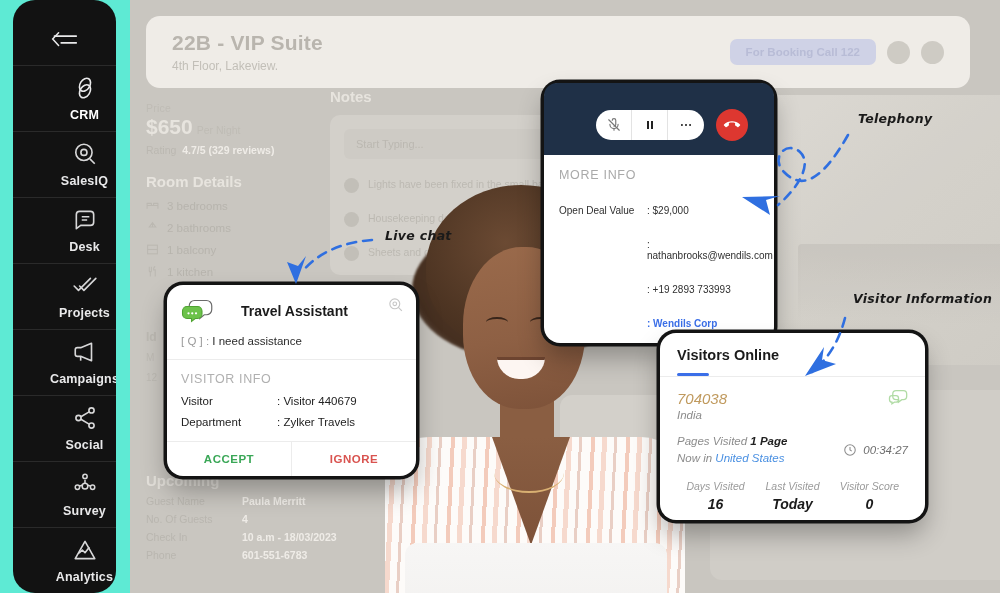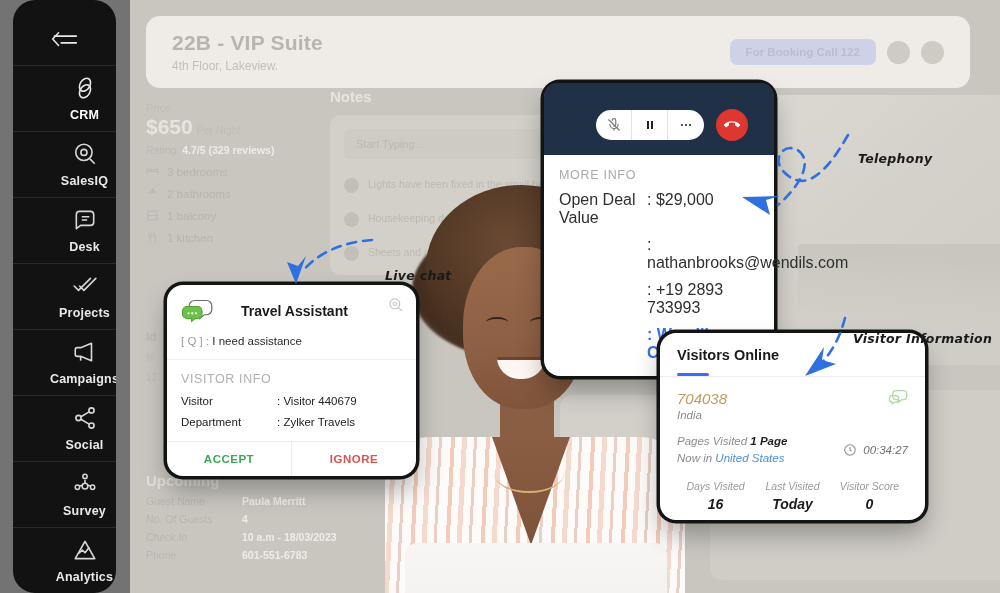--- a/index.html
+++ b/index.html
@@ -2,21 +2,21 @@
 <html><head>
 <meta charset="utf-8">
 <style>
   * { box-sizing: border-box; margin: 0; padding: 0; }
   html, body {
     width: 1000px; height: 593px;
     overflow: hidden;
     font-family: "Liberation Sans", sans-serif;
     background: #f2f0ec;
   }
-  #root { position: relative; width: 1000px; height: 593px; overflow: hidden; background: #737373; }
+  #root { position: relative; width: 1000px; height: 593px; overflow: hidden; background: #5eead4; }
 
   
   .sidebar {
     position: absolute; left: 13px; top: 0; width: 103px; height: 593px;
     background: #121212; border-radius: 22px;
     display: flex; flex-direction: column; align-items: center;
     padding-top: 14px; z-index: 40; overflow: hidden;
   }
   .collapse-row { height: 52px; display:flex; align-items:center; justify-content:center; width: 100%; }
   .nav-item {
@@ -136,21 +136,21 @@
     background: #2bb45f; border: 2px solid #1f3047; display:flex;align-items:center;justify-content:center; }
   .tel-name { color: #fff; font-size: 13.5px; font-weight: 700; }
   .tel-time { color: #7e8b9b; font-size: 11.5px; margin-top: 2px; }
   .tel-ctrls { display:flex; align-items:center; gap: 12px; margin: 13px 0 0 38px; }
   .tel-group { display:flex; background: #fff; border-radius: 18px; overflow:hidden; height: 30px; }
   .tel-btn { width: 36px; display:flex;align-items:center;justify-content:center; border-right: 1px solid #e3e3e3; }
   .tel-btn:last-child { border-right: none; }
   .tel-hang { width: 32px;height:32px;border-radius:50%;background:#dd3730; display:flex;align-items:center;justify-content:center; }
   .tel-body { padding: 13px 15px 14px; }
   .tel-sect { font-size: 12.5px; color: #a9a9a9; letter-spacing: .7px; font-weight: 400; }
-  .tel-row { display:flex; margin-top: 9px; font-size: 16px; color: #2f2f2f; }
+  .tel-row { display:flex; margin-top: 23px; font-size: 10px; color: #2f2f2f; }
   .tel-k { width: 88px; flex: none; }
   .tel-v { color: #2f2f2f; }
   .tel-v.link { color: #3b6fe8; font-weight: 700; }
 
   
   #chat-card { left: 167px; top: 285px; width: 249px; }
   .chat-head { display:flex; align-items:center; gap: 10px; padding: 12px 14px 10px; position: relative; }
   .chat-title { font-size: 14px; font-weight: 700; color: #1b1b1b; margin-left: 14px; }
   .chat-sq { position:absolute; right: 12px; top: 11px; opacity: .33; }
   .chat-msg { padding: 0 14px 12px; font-size: 11.5px; color: #2c2c2c; border-bottom: 1px solid #ececec; }
@@ -179,21 +179,21 @@
   .vis-now a { color: #4a90e2; }
   .vis-clock { display:flex; align-items:center; gap: 6px; font-size: 11.5px; color: #6e6e6e; }
   .vis-stats { display:flex; margin-top: 16px; }
   .vis-st { flex: 1; text-align: center; }
   .vis-st .k { font-size: 10.5px; color: #9a9a9a; }
   .vis-st .v { font-size: 14px; color: #1b1b1b; font-weight: 700; margin-top: 4px; }
   .vis-bubble { position: absolute; right: 16px; top: 56px; opacity:.6; }
 
   
   .anno { position: absolute; z-index: 35; color: #1a1a1a; font-size: 12.5px;
-    font-family: "DejaVu Sans", sans-serif; font-style: italic; font-weight: 700; letter-spacing: .3px; margin-top: 40px; }
+    font-family: "DejaVu Sans", sans-serif; font-style: italic; font-weight: 700; letter-spacing: .3px; }
   #anno-telephony { left: 858px; top: 111px; }
   #anno-visitor { left: 853px; top: 291px; }
   #anno-livechat { left: 385px; top: 228px; }
   .arrows { position: absolute; inset: 0; z-index: 34; pointer-events: none; }
 </style>
 </head>
 <body>
 
 <div id="root">
 
@@ -210,20 +210,21 @@
         <div class="bg-dot"></div>
         <div class="bg-dot"></div>
       </div>
     </div>
 
     <div class="bg-left">
       <div class="bg-cap">Price</div>
       <div class="bg-price"><span>$650</span><small>Per Night</small></div>
       <div class="bg-rate"><span>Rating</span>&nbsp;&nbsp;<b>4.7/5 (329 reviews)</b></div>
 
+      <div class="bg-sect">Room Details</div>
       <div class="bg-li">
         <svg class="bi" viewBox="0 0 24 24" fill="none" stroke="#b7b4ad" stroke-width="2">
             <path d="M2 18v-6h20v6M2 12V8h8v4M14 12V8h8v4"></path>
           </svg>
         <span>3 bedrooms</span>
       </div>
       <div class="bg-li">
         <svg class="bi" viewBox="0 0 24 24" fill="none" stroke="#b7b4ad" stroke-width="2">
             <path d="M12 3v8M6 11h12l-6-8z"></path>
           </svg>

